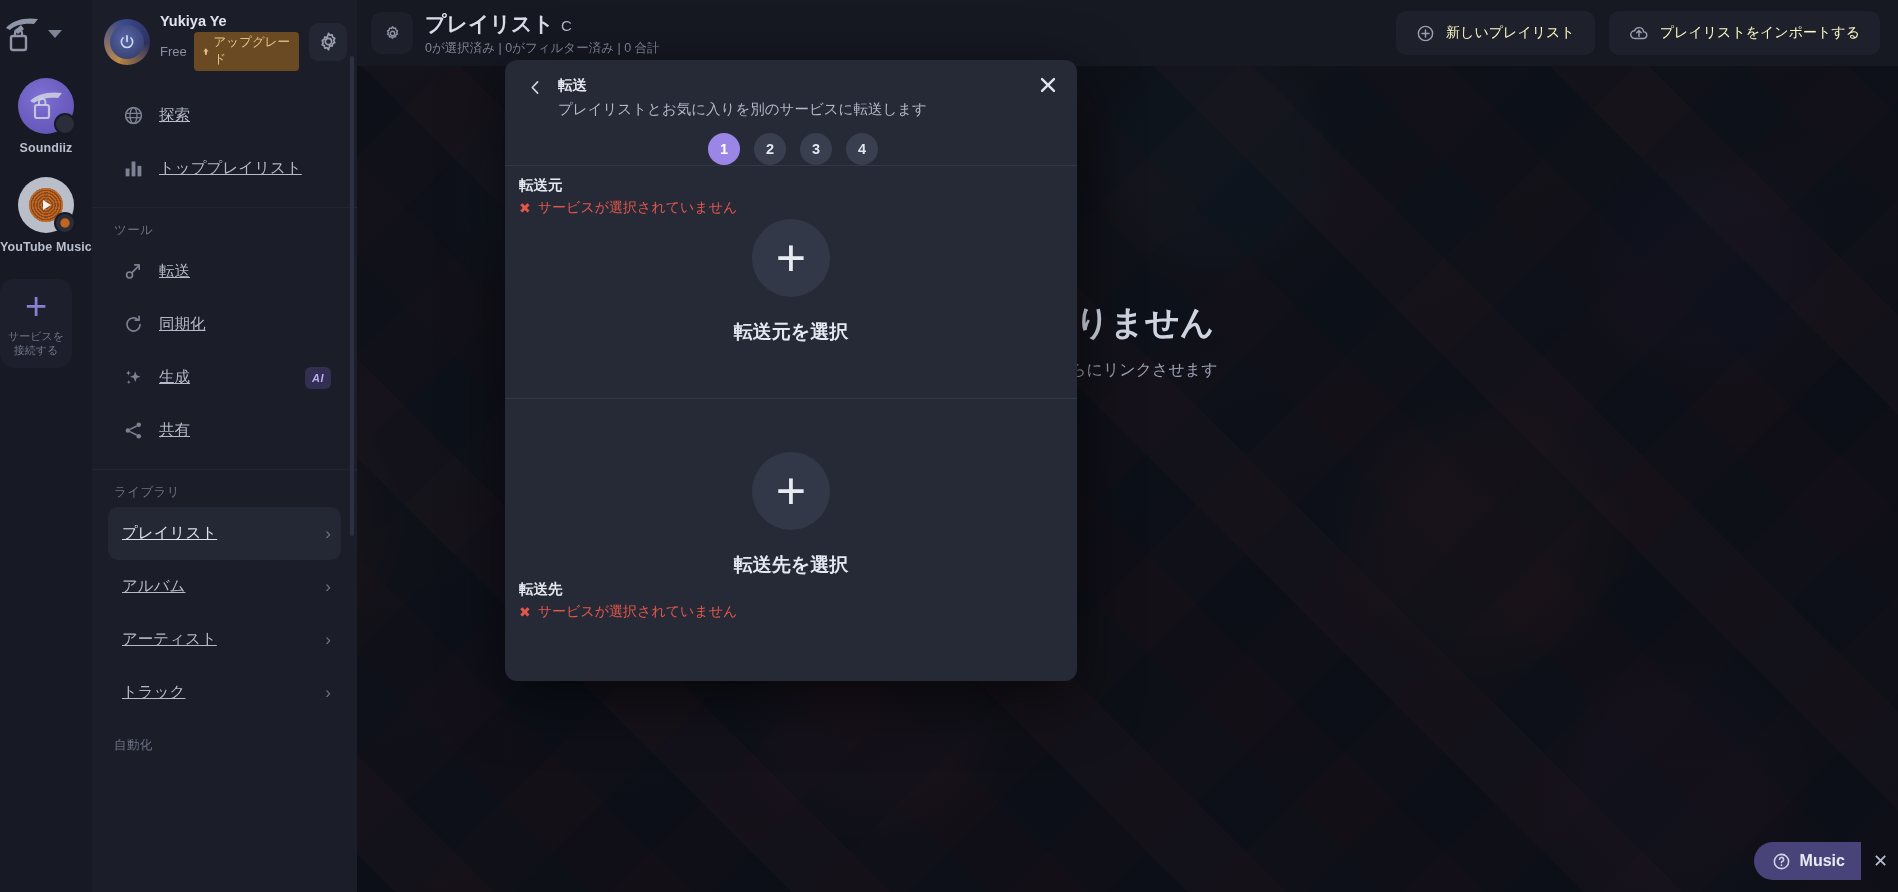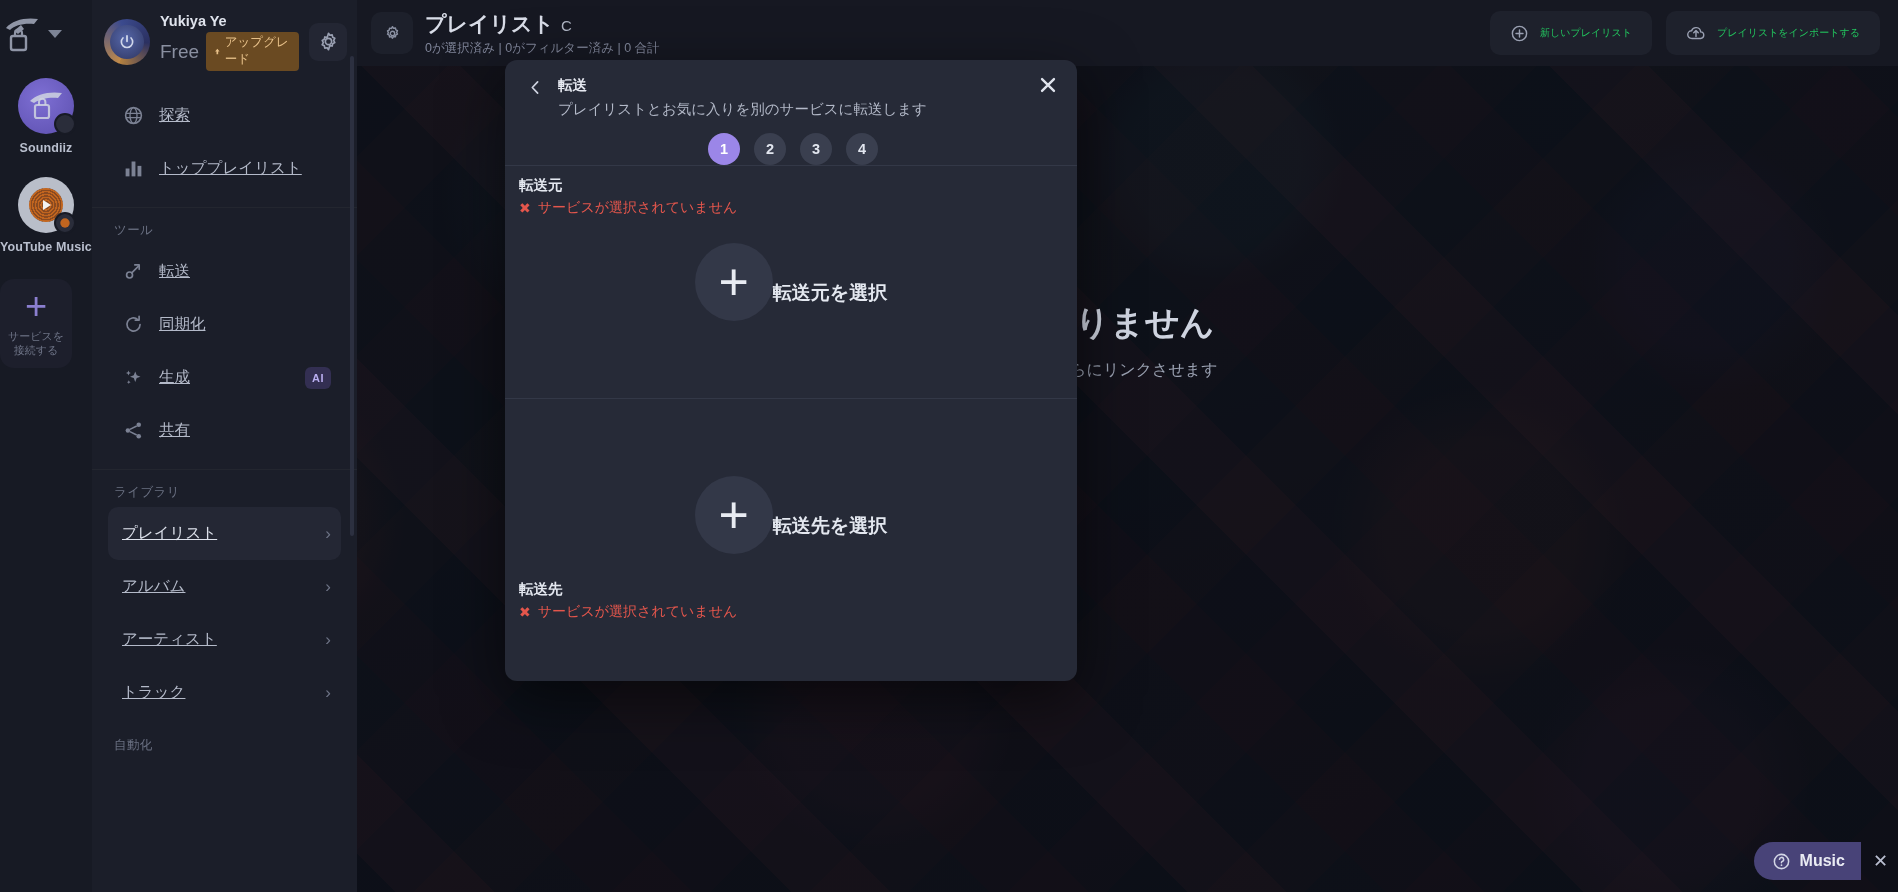--- a/index.html
+++ b/index.html
@@ -80,56 +80,56 @@
   #account { display: flex; align-items: center; padding: 12px 10px 0 12px; gap: 10px; }
   #acct-ring { width: 46px; height: 46px; border-radius: 50%;
     background: conic-gradient(from 200deg, #c08a4a, #3b4a8e 40%, #2b3060 70%, #b5813f);
     display: flex; align-items: center; justify-content: center; flex: none; }
   #acct-ring .inner { width: 34px; height: 34px; border-radius: 50%;
     background: radial-gradient(circle at 45% 40%, #5566a8, #2e3560);
     display: flex; align-items: center; justify-content: center; }
   #acct-txt { flex: 1; min-width: 0; }
   #acct-name { font-size: 14.5px; font-weight: 700; color: #dfe3ec; line-height: 1.25; }
   #acct-sub { display: flex; align-items: center; gap: 7px; margin-top: 2px; }
-  #acct-plan { font-size: 19px; color: #8a90a1; }
+  #acct-plan { font-size: 13px; color: #8a90a1; }
   #acct-upgrade { font-size: 12.5px; color: #e7c089; background: #6a4a22;
     border-radius: 4px; padding: 2px 8px 3px; display: inline-flex; align-items: center; gap: 4px; }
   #gear-btn { width: 38px; height: 38px; border-radius: 9px; background: #232633;
     display: flex; align-items: center; justify-content: center; flex: none; }
 
   #nav { margin-top: 18px; }
   .nav-sec-label { font-size: 12.5px; color: #6a7082; padding: 0 0 6px 22px; letter-spacing: .4px; }
   .nav-item { height: 53px; margin: 0 16px; border-radius: 10px; display: flex;
     align-items: center; gap: 15px; padding: 0 10px 0 14px; cursor: pointer; }
   .nav-item .ico { width: 22px; height: 22px; display: flex; align-items: center;
     justify-content: center; color: #7c8294; flex: none; }
   .nav-item .lbl { font-size: 15.5px; color: #b4bac9; flex: 1; text-decoration: underline; }
   .nav-item.active { background: #242734; }
   .nav-item.active .lbl { color: #dee2ec; }
   .ai-chip { font-size: 11px; font-weight: 700; color: #b9aef0; background: #332f52;
-    border-radius: 6px; padding: 5px 7px; letter-spacing: .5px; }
+    border-radius: 6px; padding: 5px 7px; letter-spacing: .5px; font-style: italic; }
   .chev { color: #6d7385; font-size: 17px; line-height: 1; }
   .nav-divider { height: 1px; background: #23262f; margin: 12px 0 14px; }
   #nav-scroll-track { position: absolute; right: 3px; top: 56px; width: 4px; height: 480px;
     border-radius: 2px; background: #2c3040; }
 
   
   #main { position: absolute; left: 357px; top: 0; right: 0; height: 892px; z-index: 10; }
   #topbar { position: absolute; left: 0; top: 0; right: 0; height: 66px;
     background: #161822; display: flex; align-items: center; padding: 0 18px 0 14px; }
   #refresh-btn { width: 42px; height: 42px; border-radius: 10px; background: #1d202b;
     display: flex; align-items: center; justify-content: center; flex: none; }
   #title-wrap { margin-left: 12px; flex: 1; }
   #page-title { font-size: 21px; font-weight: 700; color: #d9dde8; display: flex;
     align-items: baseline; gap: 7px; }
   #page-title .suffix { font-size: 15px; font-weight: 400; color: #aeb4c3; }
   #page-meta { font-size: 12.5px; color: #80869a; margin-top: 2px; }
   .top-btn { height: 44px; border-radius: 10px; background: #1e212c; display: flex;
     align-items: center; gap: 11px; padding: 0 20px; margin-left: 14px; cursor: pointer; }
-  .top-btn .lbl { font-size: 10px; color: #22c55e; }
+  .top-btn .lbl { font-size: 14px; color: #fef9c3; }
   .top-btn .ico { color: #9aa0b2; display: flex; }
 
   #empty-state { position: absolute; left: 0; right: 0; top: 300px; text-align: center; }
   #empty-title { font-size: 34px; font-weight: 700; color: #cfd4e0; }
   #empty-sub { font-size: 16px; color: #9aa1b1; margin-top: 14px; }
 
   
   #modal { position: absolute; left: 505px; top: 60px; width: 572px; height: 621px;
     background: #262a37; border-radius: 12px; z-index: 40; overflow: hidden;
     box-shadow: 0 18px 60px rgba(0,0,0,.55); display: flex; flex-direction: column; }
@@ -141,21 +141,21 @@
   #modal-close { position: absolute; right: 18px; top: 14px; font-size: 26px; color: #d6dae4;
     line-height: 1; cursor: pointer; }
   #steps { display: flex; gap: 14px; justify-content: center; margin-top: 14px; }
   .step { width: 32px; height: 32px; border-radius: 50%; background: #3a3f4f; color: #e2e6ef;
     font-size: 14.5px; font-weight: 700; display: flex; align-items: center; justify-content: center; }
   .step.active { background: #9b86e8; color: #fff; }
   #step-caption { text-align: center; font-size: 16.5px; color: #dfe3ec; margin: 14px 0 16px; }
   #modal-sep { height: 1px; background: #333847; }
 
   #modal-body { flex: 1; position: relative; }
-  .pick-zone { height: 232px; position: relative; display: flex; flex-direction: row;
+  .pick-zone { height: 232px; position: relative; display: flex; flex-direction: column;
     align-items: center; justify-content: center; cursor: pointer; }
   .pick-plus { width: 78px; height: 78px; border-radius: 50%; background: #333848;
     display: flex; align-items: center; justify-content: center; }
   .pick-plus span { font-size: 52px; font-weight: 300; color: #e8ebf2; line-height: 40px; }
   .pick-label { margin-top: 22px; font-size: 19px; font-weight: 700; color: #e4e8f0; }
   .zone-head { position: absolute; left: 14px; top: 10px; }
   .zone-title { font-size: 14.5px; font-weight: 700; color: #e4e8f0; }
   .zone-error { font-size: 14px; color: #e4564c; margin-top: 4px; display: flex;
     align-items: center; gap: 7px; }
   .zone-error .x { font-size: 14px; font-weight: 700; }

